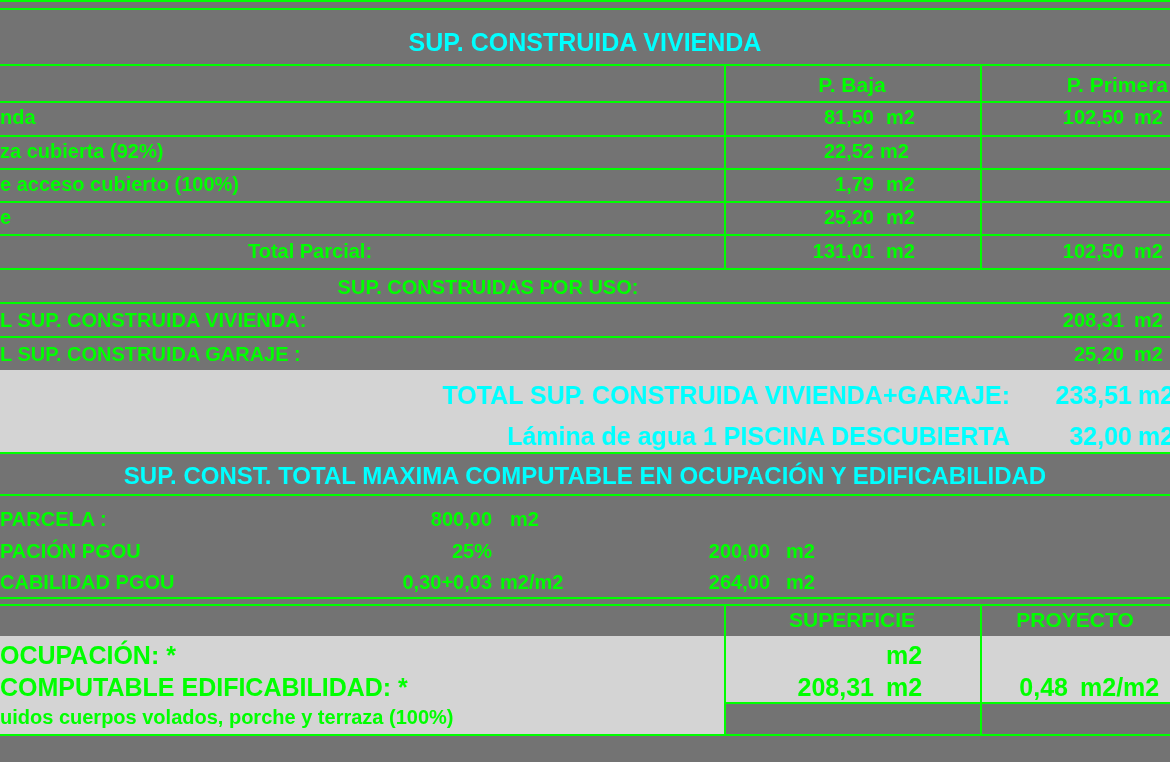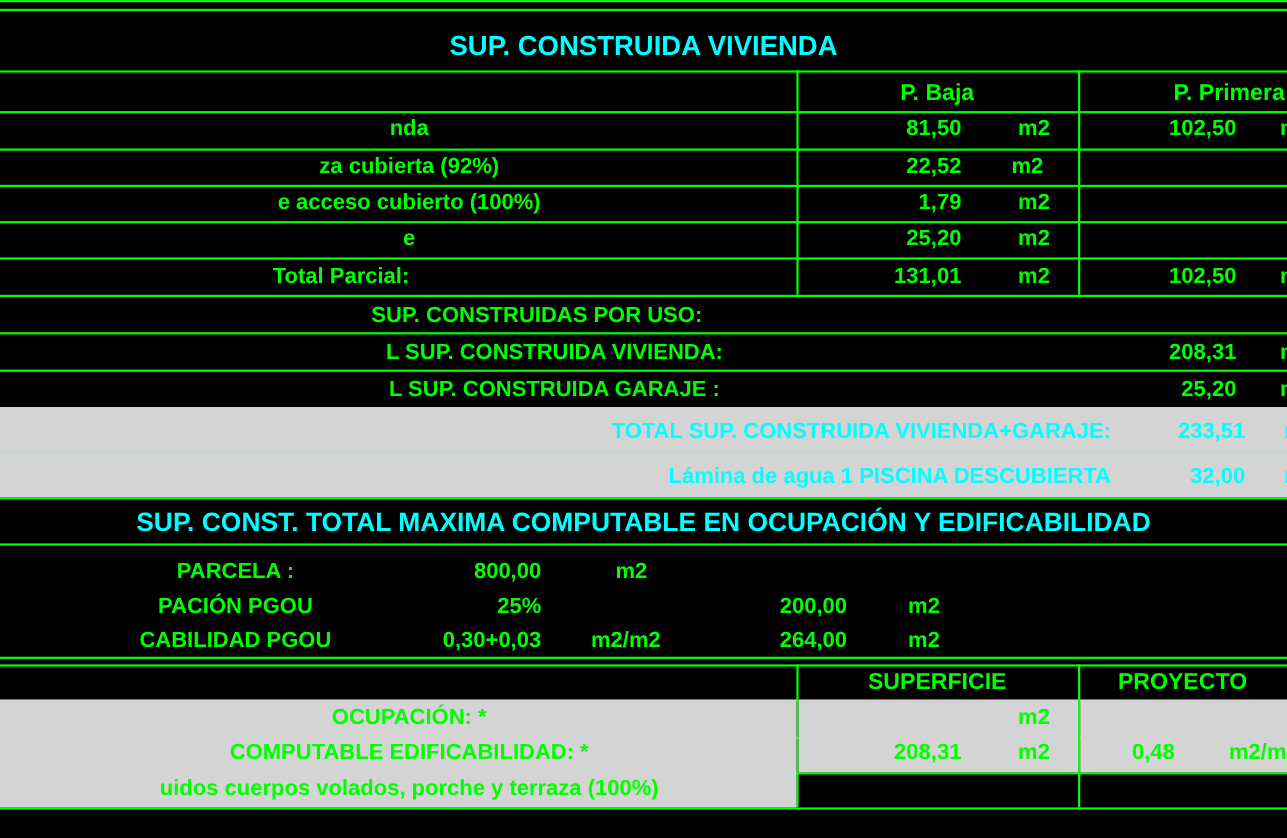--- a/index.html
+++ b/index.html
@@ -10,21 +10,21 @@
   body {
     width: 1170px;
     height: 762px;
     overflow: hidden;
     font-family: "Liberation Sans", sans-serif;
   }
   .sheet {
     position: relative;
     width: 1170px;
     height: 762px;
-    background: #000000;
+    background: #737373;
   }
 
   
   .green {
     color: #00ff00;
     font-weight: bold;
   }
   .cyan {
     color: #00ffff;
     font-weight: bold;
@@ -63,29 +63,29 @@
   .t-title {
     font-size: 25px;
   }
   .t-head {
     font-size: 21px;
   }
   .t-body {
     font-size: 20px;
   }
   .t-big {
-    font-size: 20px;
+    font-size: 25px;
   }
   .t-huge {
     font-size: 24px;
   }
 
   .r { text-align: right; }
   .c { text-align: center; }
-  .l { text-align: center; padding-left: 28px; }
+  .l { text-align: left; }
 </style>
 </head>
 <body>
 
 <div class="sheet">
 
   <div class="hline" style="top:0px;"></div>
   <div class="hline" style="top:8px;"></div>
   <div class="hline" style="top:64px;"></div>
   <div class="hline" style="top:101px;"></div>

